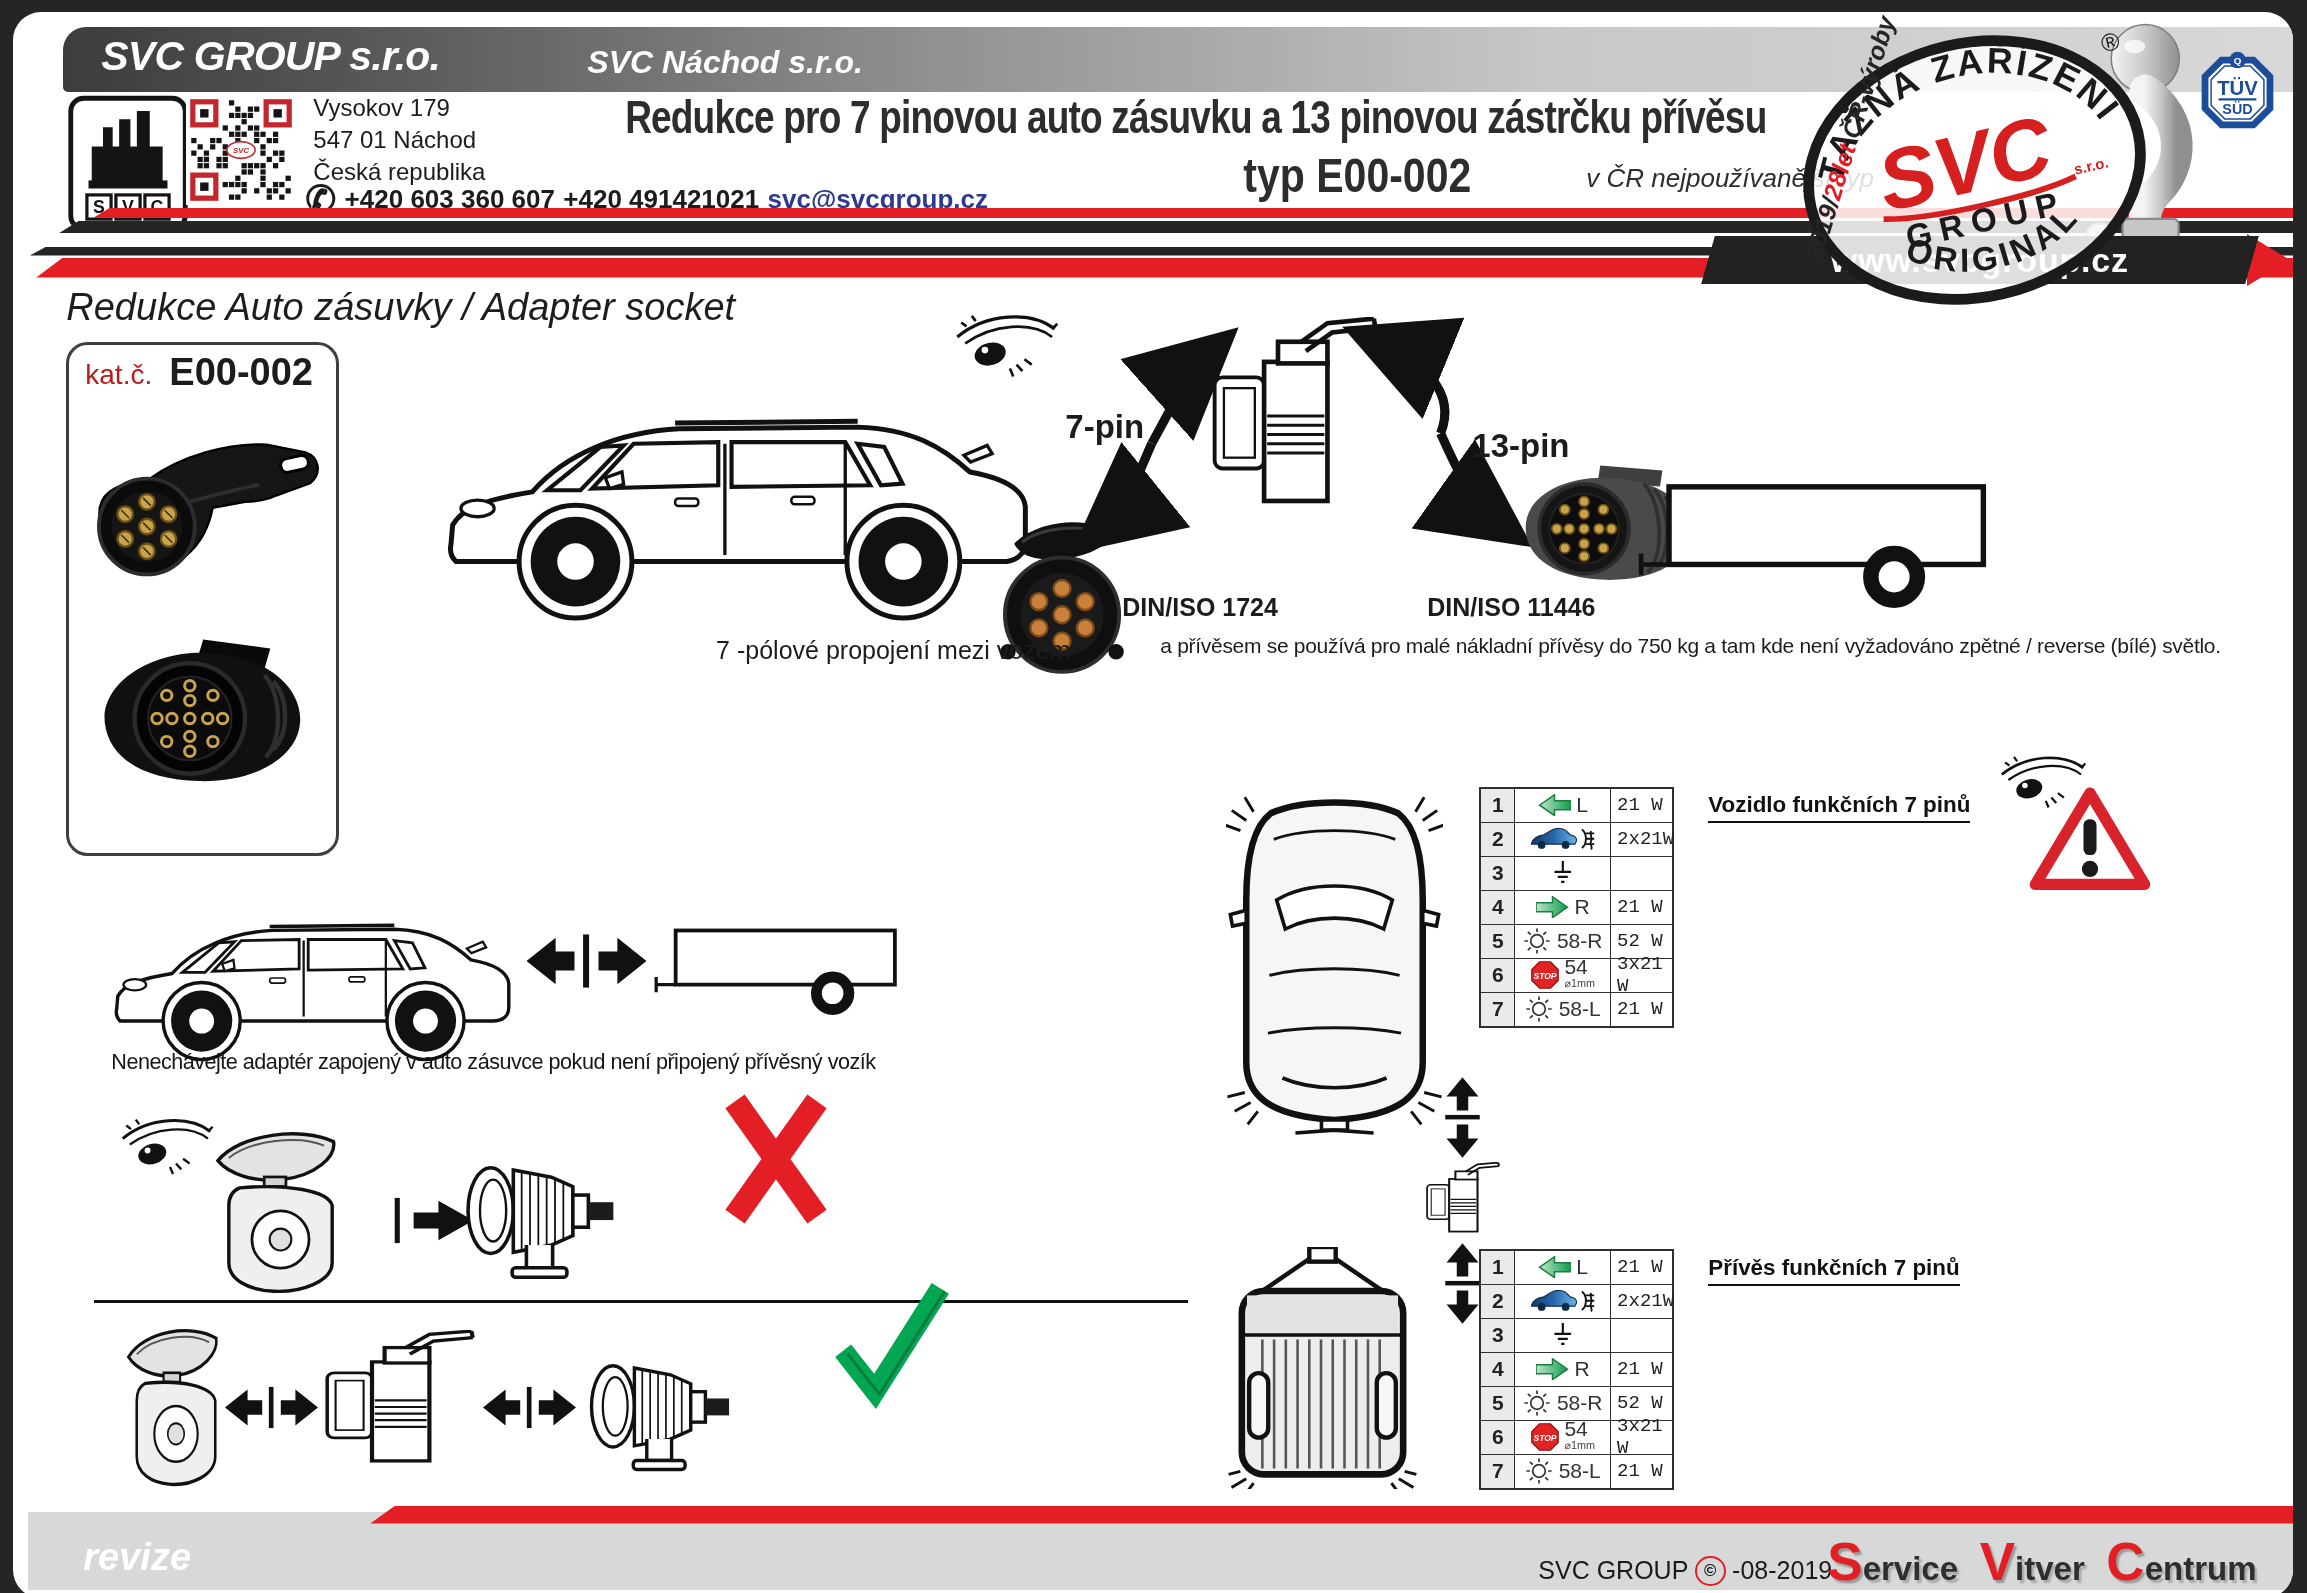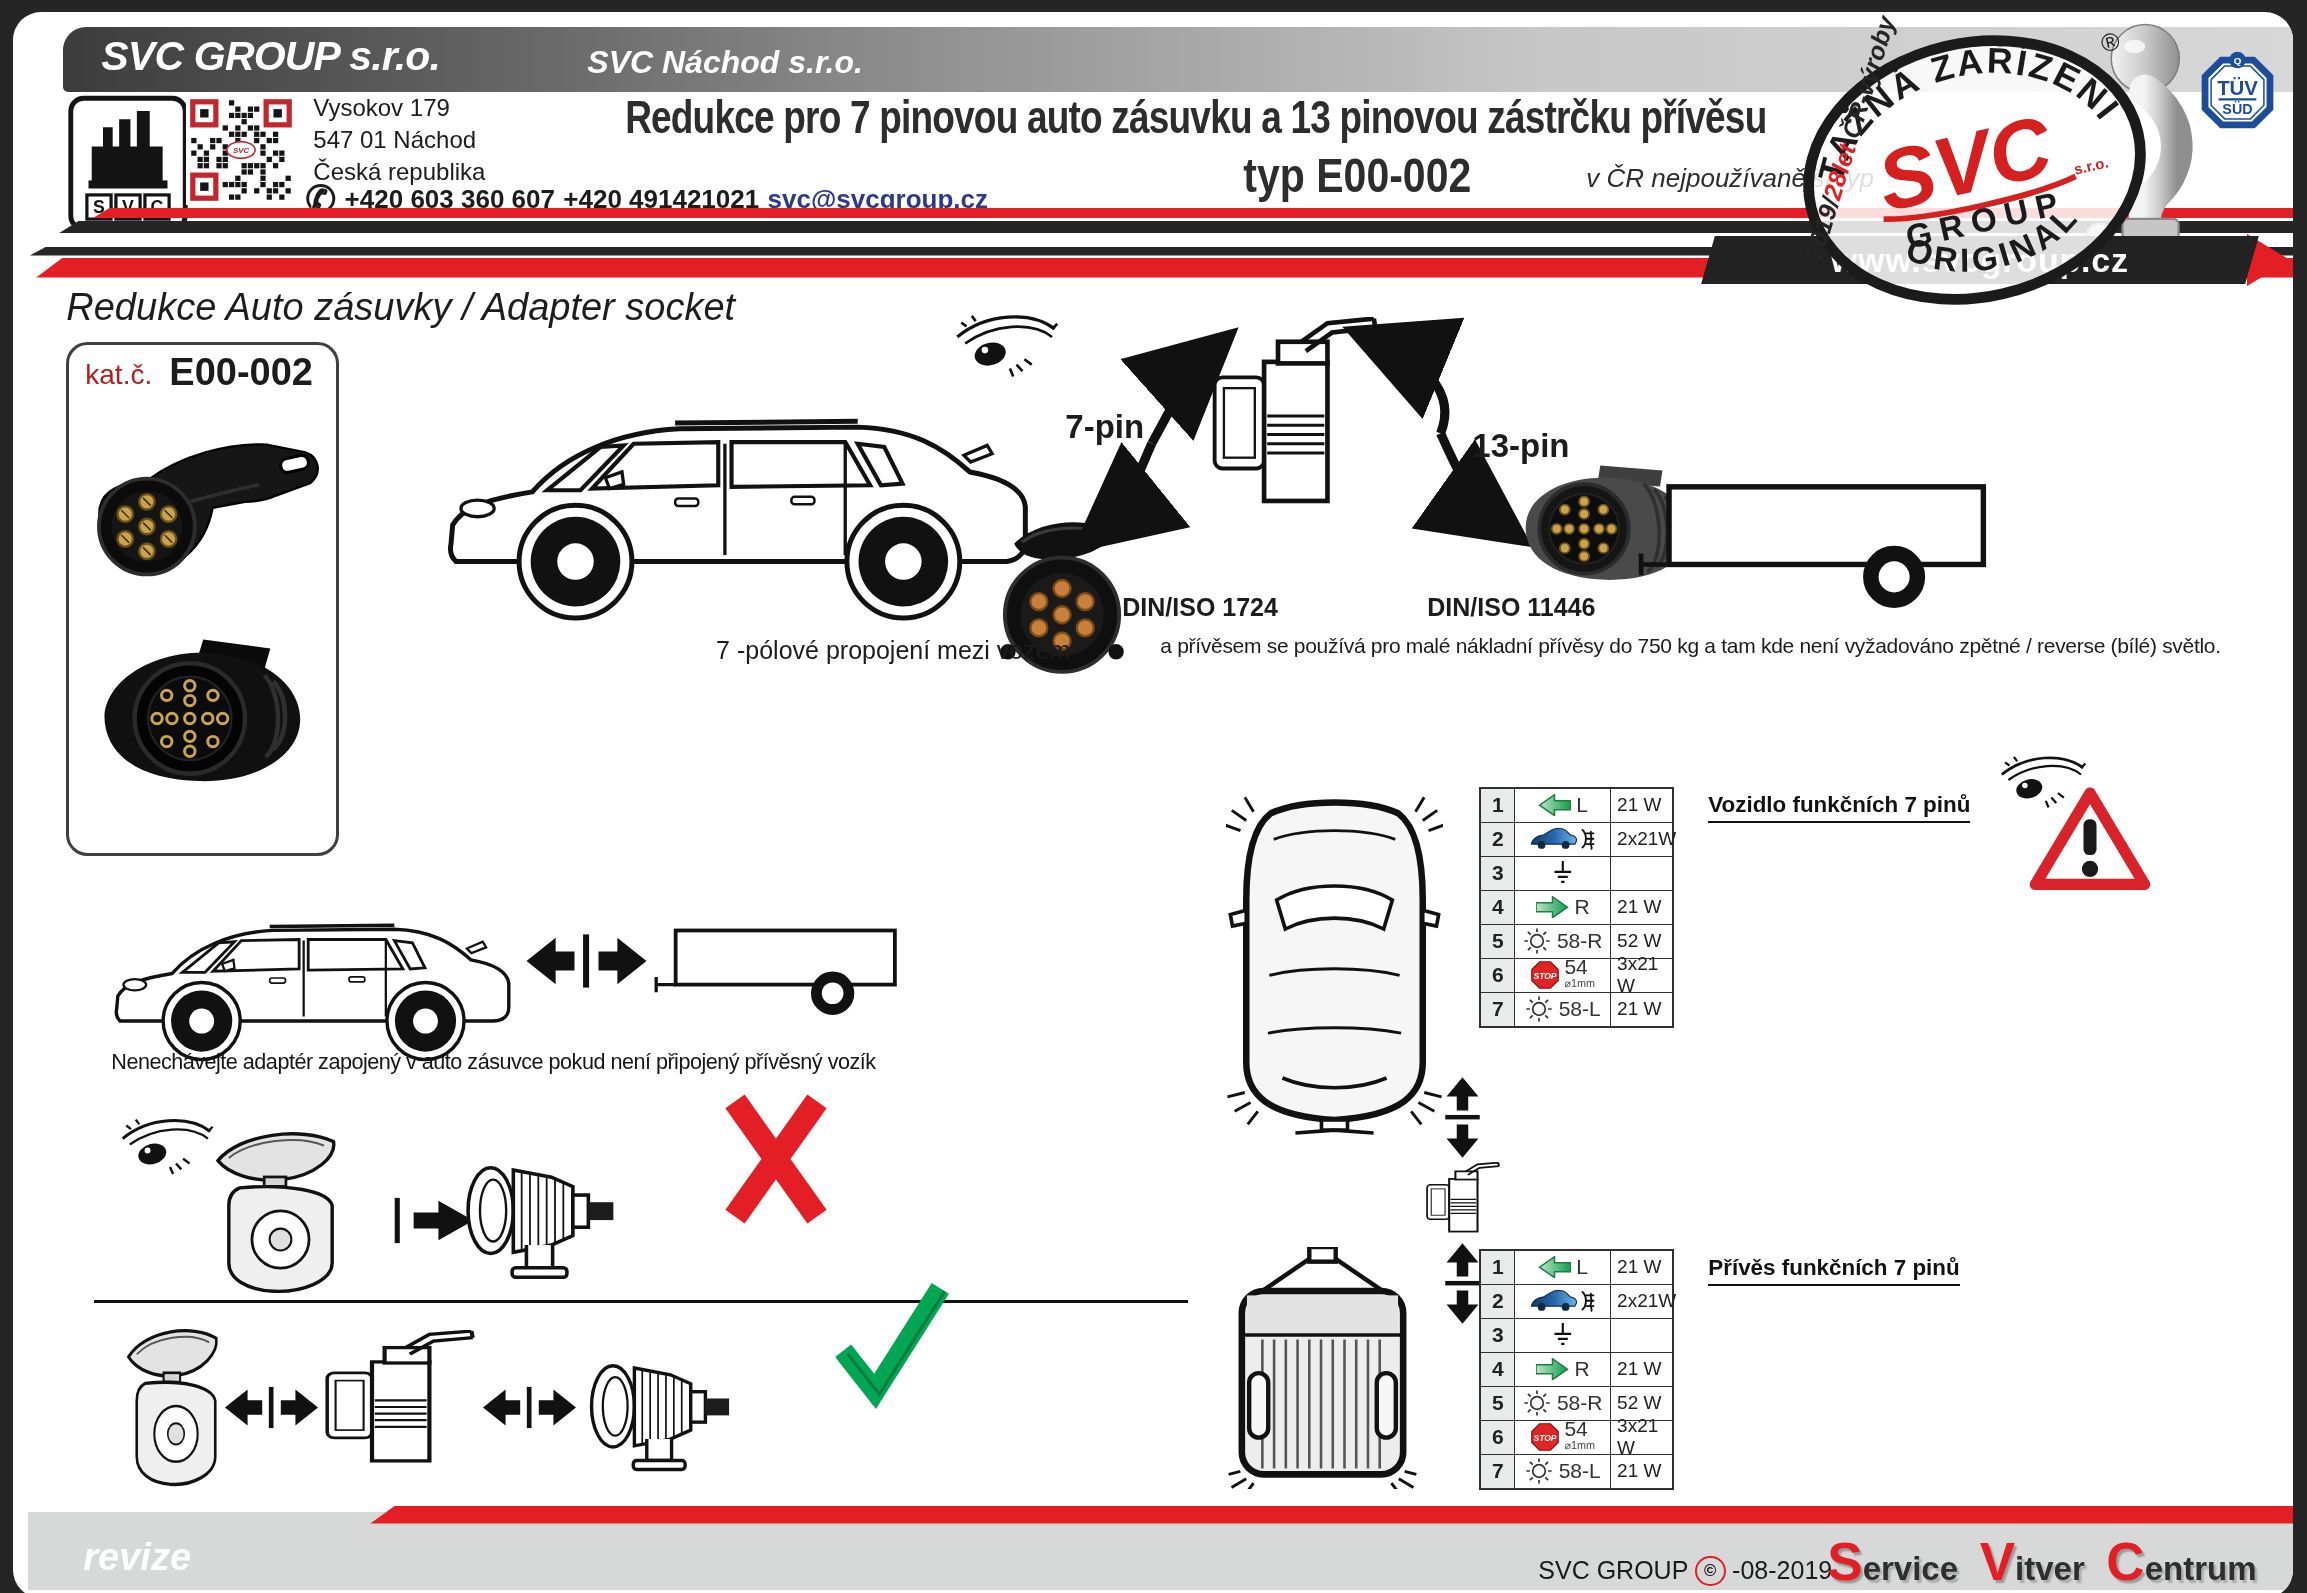--- a/index.html
+++ b/index.html
@@ -39,21 +39,21 @@
   .cap2{left:98px;top:1037px;font-size:21.6px;letter-spacing:-0.5px;color:#161616;white-space:nowrap;text-align:center;}
   .divider{left:81px;top:1288px;width:1094px;height:3.3px;background:#111;}
   .pin-table{border:2.5px solid #2f2f2f;background:#fff;}
   .pt-row{display:flex;height:33px;border-bottom:1.7px solid #2f2f2f;}
   .pt-row:last-child{border-bottom:none;}
   .pt-pin{width:33px;background:#e9eaea;border-right:1.7px solid #2f2f2f;display:flex;align-items:center;justify-content:center;font-weight:bold;font-size:21px;color:#222;}
   .pt-ic{width:95px;border-right:1.7px solid #2f2f2f;display:flex;align-items:center;justify-content:center;gap:5.8px;}
   .pt-lbl{font-size:21px;color:#333;}
   .pt-lblcol{display:flex;flex-direction:column;line-height:16.6px;}
   .pt-sub{font-size:10.8px;color:#444;align-self:flex-end;}
-  .pt-watt{width:55px;display:flex;align-items:center;padding-left:5.8px;font-size:19px;color:#222;}
+  .pt-watt{width:55px;display:flex;align-items:center;padding-left:5.8px;font-size:19px;color:#222;font-family:Liberation Mono, monospace;}
   .tbl-title{font-size:22.4px;font-weight:bold;color:#111;border-bottom:2.5px solid #111;padding-bottom:4.1px;white-space:nowrap;}
   .foot-band{left:15px;top:1500px;width:2277px;height:78px;background:#d7d8d8;}
   .foot-red{left:357px;top:1494px;width:1935px;height:18px;background:#e31e24;clip-path:polygon(0 100%,25px 0,100% 0,100% 100%);}
   .revize{left:70px;top:1524px;font-size:38px;font-weight:bold;font-style:italic;color:#fff;}
   .copyright{left:1525px;top:1544px;font-size:25px;color:#1a1a1a;display:flex;gap:6.6px;white-space:nowrap;}
   .cr-circle{display:inline-flex;width:26.6px;height:26.6px;border:2.5px solid #e31e24;border-radius:50%;align-items:center;justify-content:center;font-size:16.6px;font-weight:bold;color:#111;}
   .svc-words{left:1814px;top:1519px;display:flex;gap:21.6px;white-space:nowrap;}
   .svc-init{font-size:53px;font-weight:bold;color:#e31e24;text-shadow:2.5px 2.5px 1.7px #9a9a9a;}
   .svc-rest{font-size:33px;font-weight:bold;color:#2f2e2e;text-shadow:2.5px 2.5px 1.7px #aaa;margin-top:40px;}
 </style>

